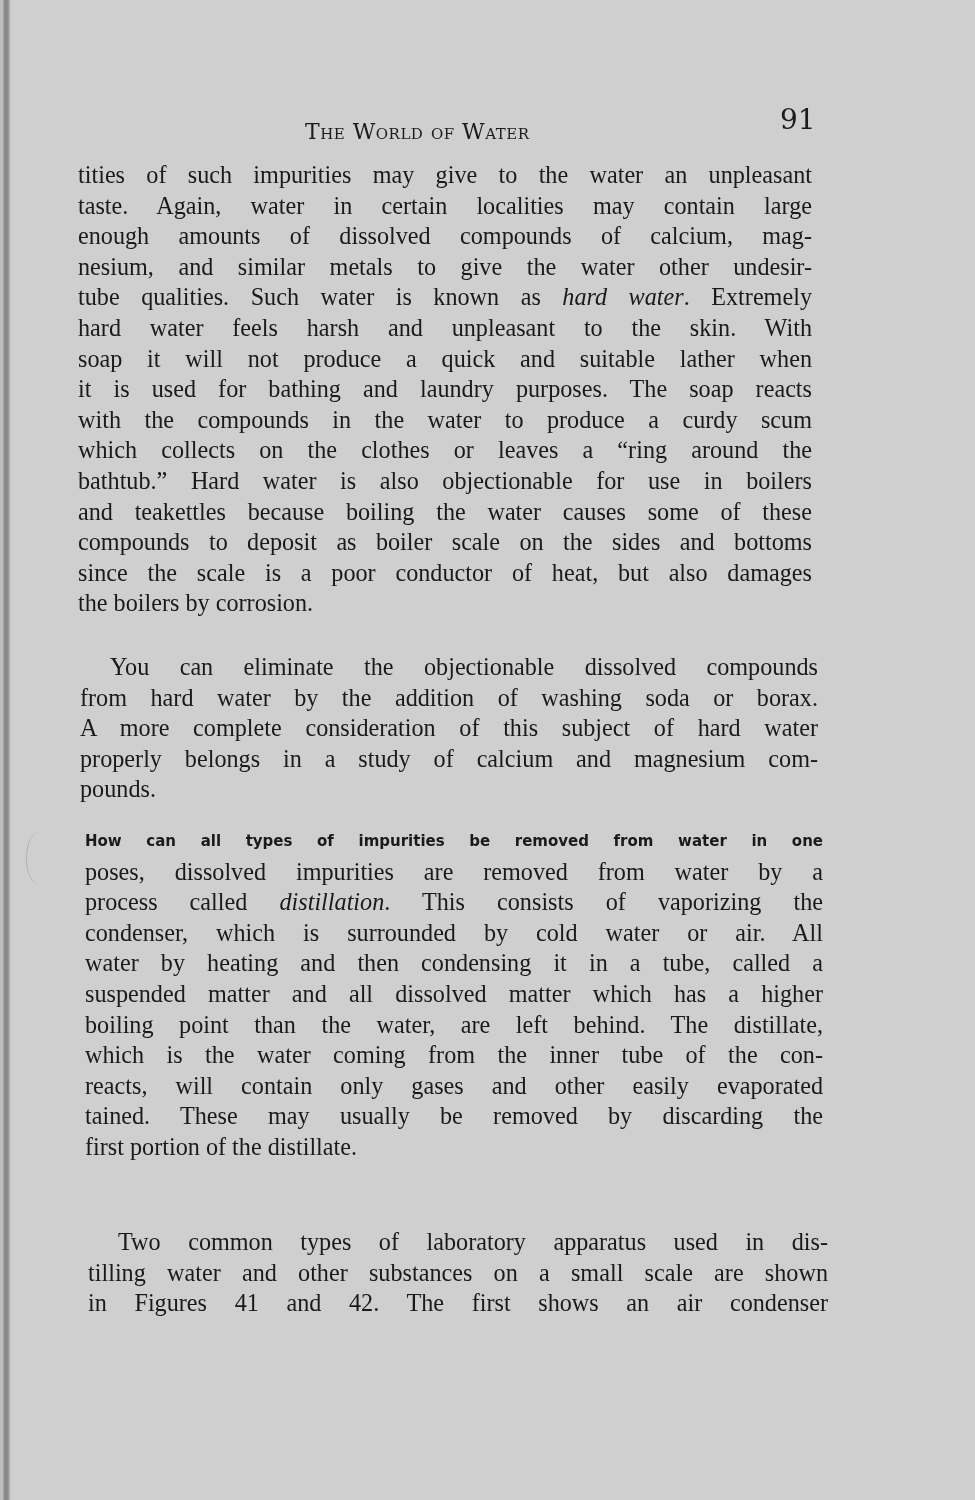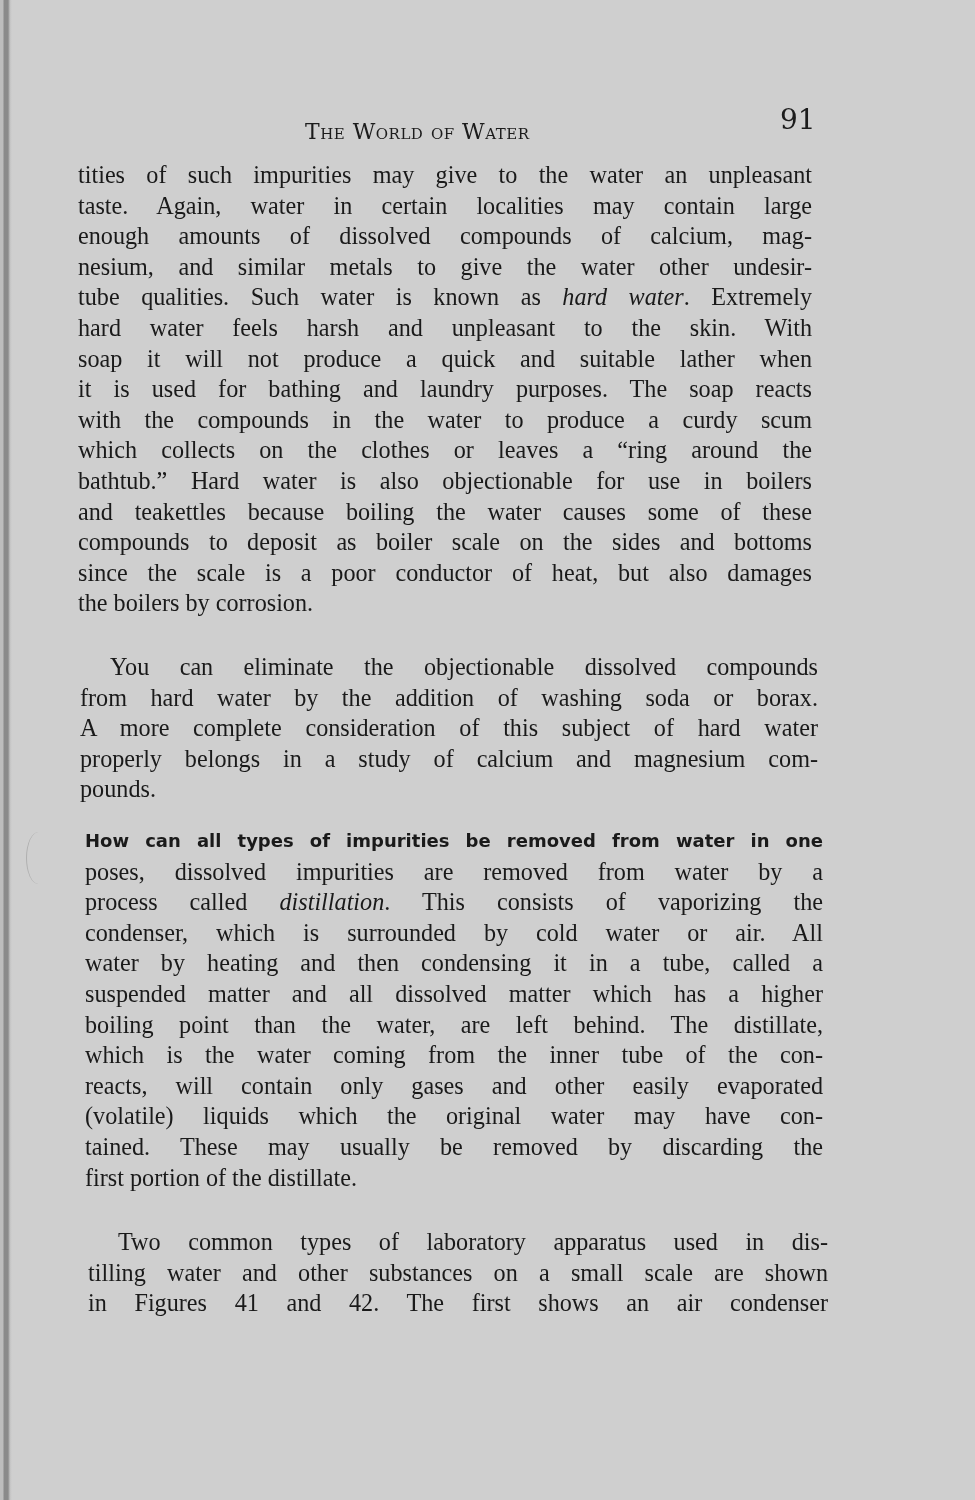--- a/index.html
+++ b/index.html
@@ -30,21 +30,21 @@
     font-family:"Liberation Serif", serif; font-size:24.2px; line-height:30.6px;
     text-align:justify; color:#1a1a1a;
   }
   .line { display:block; text-align:justify; text-align-last:justify; white-space:nowrap; height:30.6px; }
   .line.last { text-align-last:left; }
   .indent { padding-left:30px; }
   .p1 { top:160px; }
   .p2 { top:652px; left:80px; width:738px; }
   .p3 { top:826px; left:85px; width:738px; }
   .p4 { top:1227px; left:88px; width:740px; }
-  .bold-head { font-family:"DejaVu Sans", sans-serif; font-weight:bold; font-size:18px; }
+  .bold-head { font-family:"DejaVu Sans", sans-serif; font-weight:bold; font-size:15px; }
   em { font-style:italic; }
   .margin-mark {
     position:absolute; left:26px; top:832px; width:24px; height:52px;
     border-left:1px solid #9a9a9a; border-radius:50% 0 0 50%; opacity:0.6;
   }
 </style>
 </head>
 <body>
 
 <div class="page-edge"></div>
@@ -85,21 +85,20 @@
 <div class="text p3">
   <span class="line bold-head">How can all types of impurities be removed from water in one</span>
   <span class="line">poses, dissolved impurities are removed from water by a</span>
   <span class="line"><span>process called </span><em>distillation</em><span>. This consists of vaporizing the</span></span>
   <span class="line">condenser, which is surrounded by cold water or air. All</span>
   <span class="line">water by heating and then condensing it in a tube, called a</span>
   <span class="line">suspended matter and all dissolved matter which has a higher</span>
   <span class="line">boiling point than the water, are left behind. The distillate,</span>
   <span class="line">which is the water coming from the inner tube of the con-</span>
   <span class="line">reacts, will contain only gases and other easily evaporated</span>
-  <span class="line">(volatile) liquids which the original water may have con-</span>
   <span class="line">tained. These may usually be removed by discarding the</span>
   <span class="line last">first portion of the distillate.</span>
 </div>
 
 <div class="text p4">
   <span class="line indent">Two common types of laboratory apparatus used in dis-</span>
   <span class="line">tilling water and other substances on a small scale are shown</span>
   <span class="line">in Figures 41 and 42. The first shows an air condenser</span>
 </div>
 

